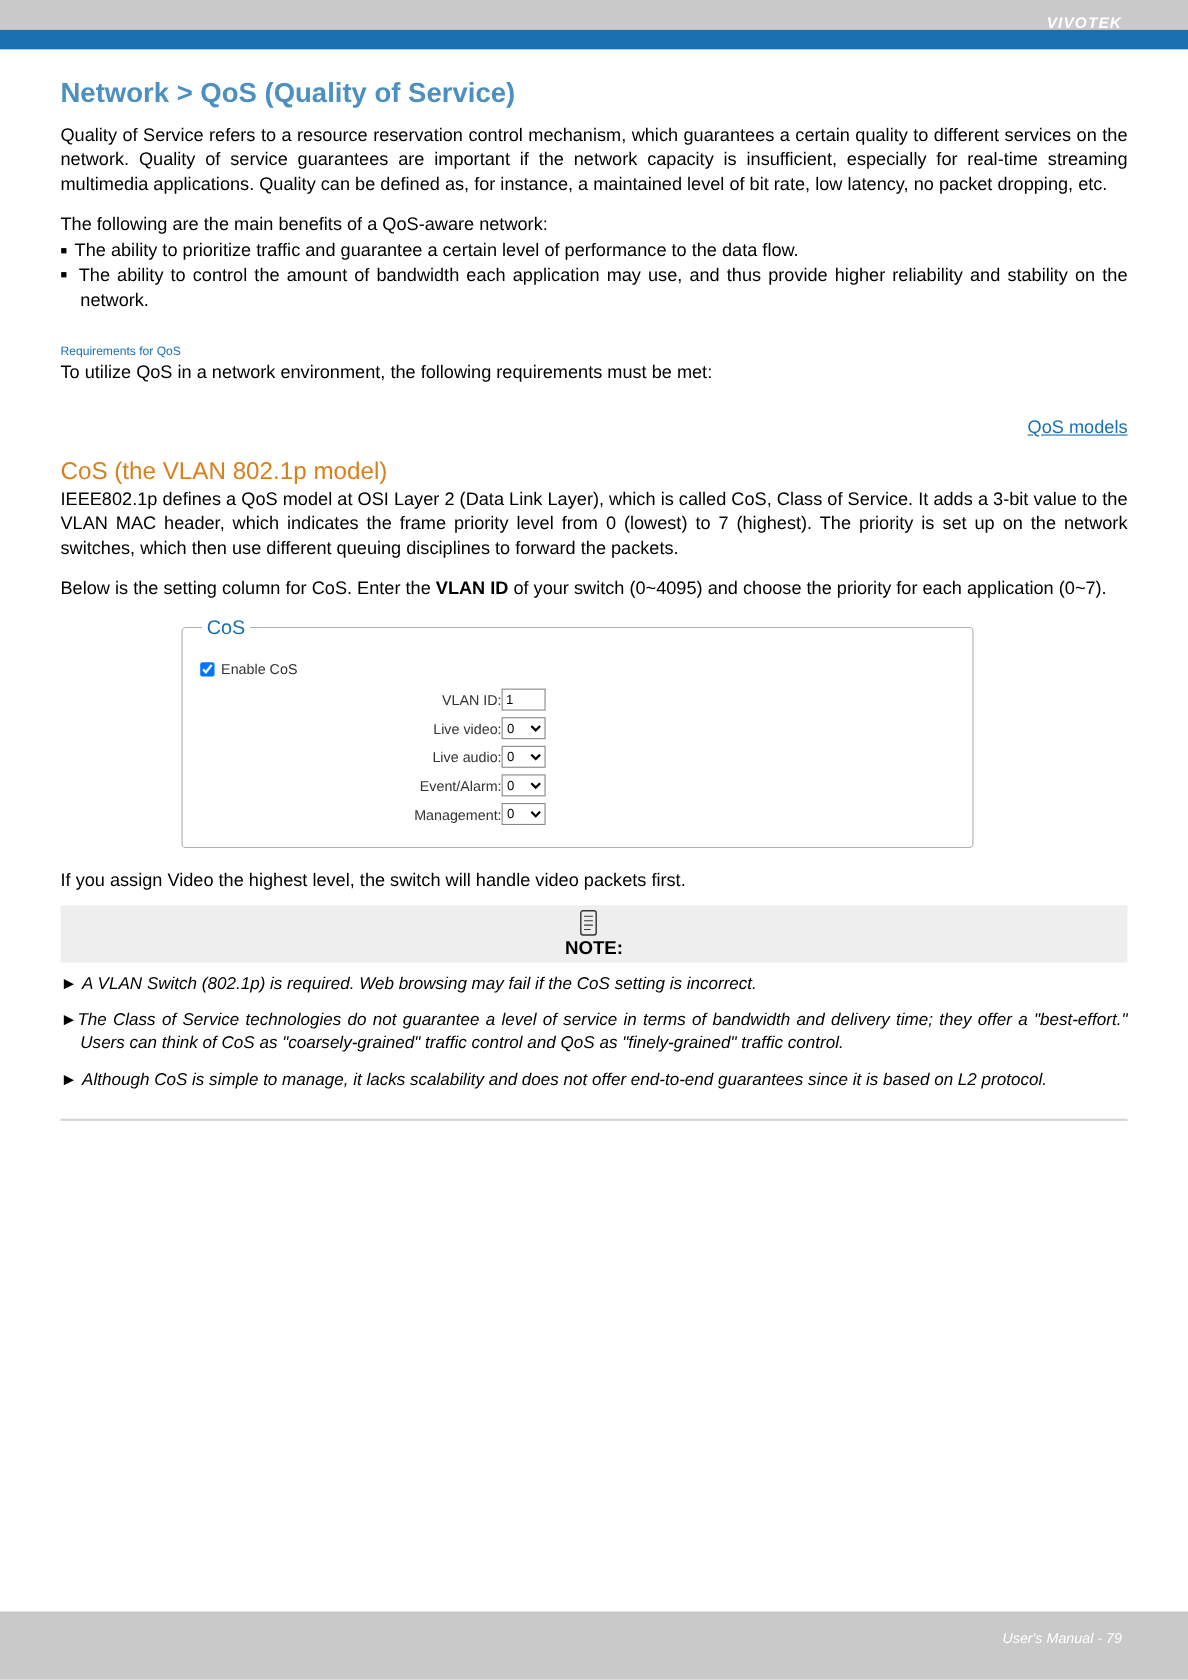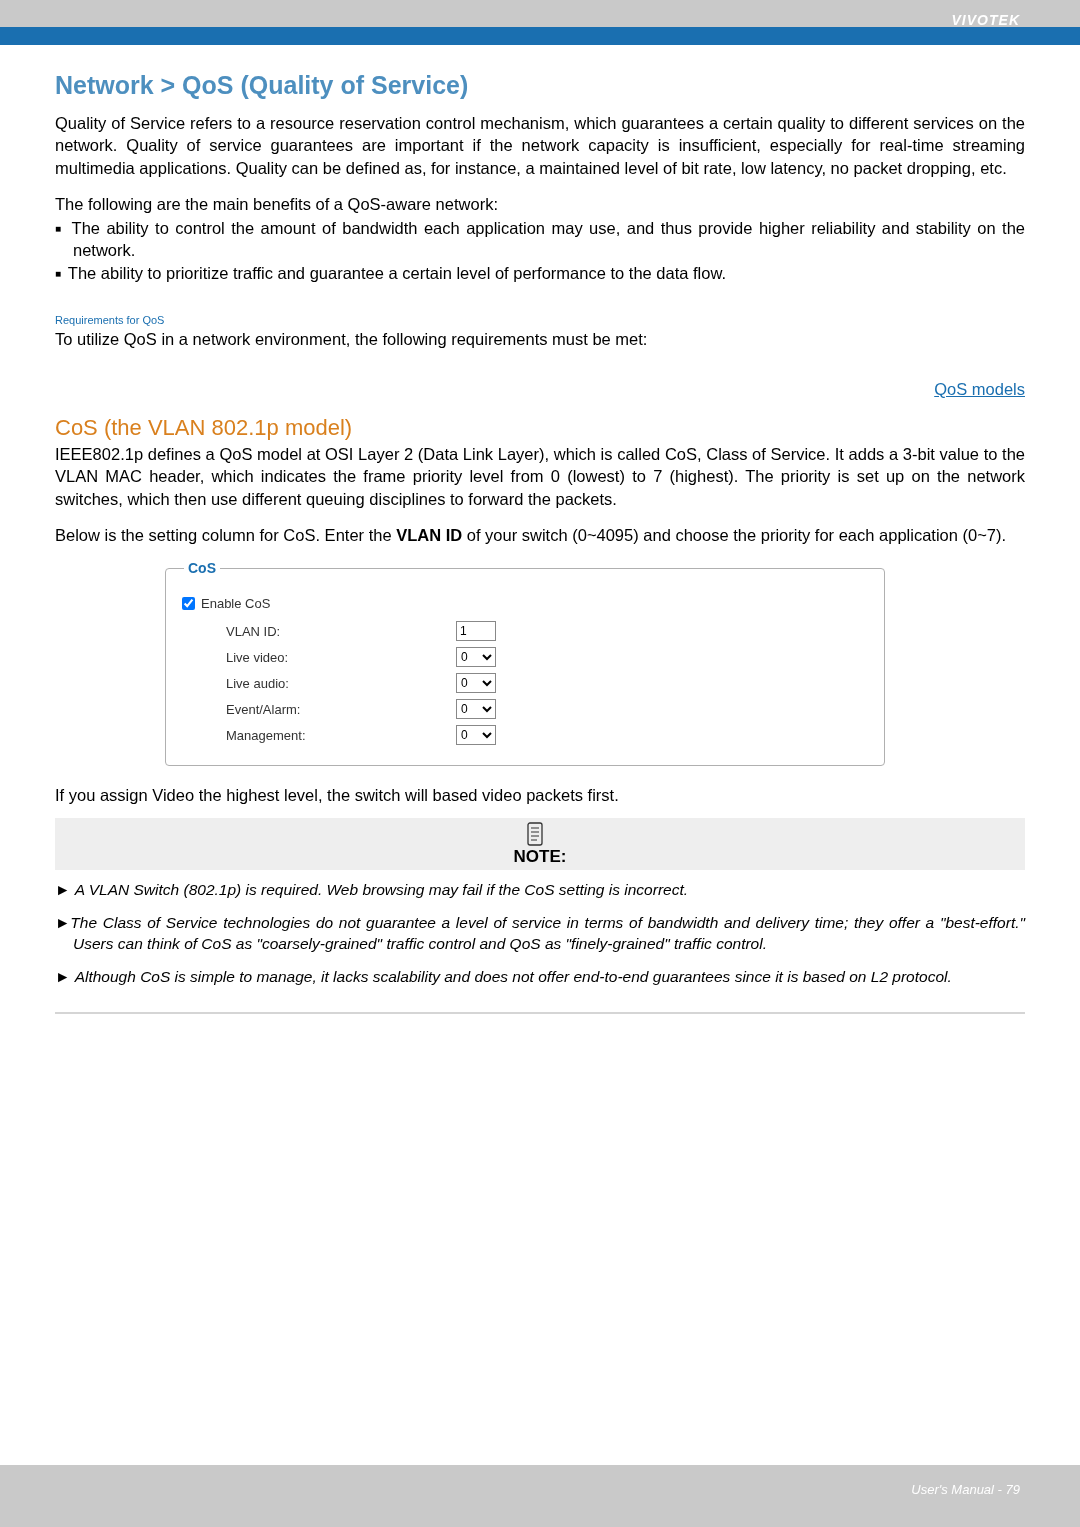--- a/index.html
+++ b/index.html
@@ -100,22 +100,22 @@
     margin: 6px 0 18px 110px;
     width: 720px;
   }
   fieldset.cos-fieldset {
     border: 1px solid #b0b0b0;
     border-radius: 4px;
     padding: 14px 18px 14px 18px;
   }
   fieldset.cos-fieldset legend {
     color: #1a6fb0;
-    font-weight: bold;
-    font-size: 14px;
+    font-weight: normal;
+    font-size: 18px;
     padding: 0 4px;
   }
   .cos-row {
     display: flex;
     align-items: center;
     margin: 6px 0;
   }
   .cos-row.enable {
     margin-left: -2px;
     margin-bottom: 10px;
@@ -125,20 +125,21 @@
     color: #333;
     margin-left: 6px;
   }
   .cos-row.field {
     margin-left: 42px;
   }
   .cos-label {
     width: 230px;
     font-size: 13px;
     color: #333;
+    text-align: right;
   }
   .cos-input {
     width: 40px;
     height: 20px;
     font-size: 12px;
     padding: 1px 3px;
     border: 1px solid #888;
   }
   .cos-select {
     width: 40px;
@@ -202,22 +203,22 @@
 <div class="blue-band"></div>
 
 <div class="page">
 
   <h1 class="title">Network &gt; QoS (Quality of Service)</h1>
 
   <p class="body">Quality of Service refers to a resource reservation control mechanism, which guarantees a certain quality to different services on the network. Quality of service guarantees are important if the network capacity is insufficient, especially for real-time streaming multimedia applications. Quality can be defined as, for instance, a maintained level of bit rate, low latency, no packet dropping, etc.</p>
 
   <p class="lead">The following are the main benefits of a QoS-aware network:</p>
   <ul class="bullets">
+    <li>The ability to prioritize traffic and guarantee a certain level of performance to the data flow.</li>
     <li>The ability to control the amount of bandwidth each application may use, and thus provide higher reliability and stability on the network.</li>
-    <li>The ability to prioritize traffic and guarantee a certain level of performance to the data flow.</li>
   </ul>
 
   <h3 class="req">Requirements for QoS</h3>
   <p class="lead">To utilize QoS in a network environment, the following requirements must be met:</p>
 
   <h3 class="models">QoS models</h3>
 
   <h3 class="cos">CoS (the VLAN 802.1p model)</h3>
   <p class="body">IEEE802.1p defines a QoS model at OSI Layer 2 (Data Link Layer), which is called CoS, Class of Service. It adds a 3-bit value to the VLAN MAC header, which indicates the frame priority level from 0 (lowest) to 7 (highest). The priority is set up on the network switches, which then use different queuing disciplines to forward the packets.</p>
 
@@ -262,21 +263,21 @@
 
       <div class="cos-row field">
         <div class="cos-label">Management:</div>
         <select class="cos-select">
           <option>0</option>
         </select>
       </div>
     </fieldset>
   </div>
 
-  <p class="lead">If you assign Video the highest level, the switch will based video packets first.</p>
+  <p class="lead">If you assign Video the highest level, the switch will handle video packets first.</p>
 
   <div class="note-band">
     <svg class="note-icon" viewBox="0 0 20 26">
       <rect x="3" y="2" width="14" height="22" rx="2" fill="none" stroke="#333" stroke-width="1.3"></rect>
       <line x1="6" y1="7" x2="14" y2="7" stroke="#333" stroke-width="1"></line>
       <line x1="6" y1="11" x2="14" y2="11" stroke="#333" stroke-width="1"></line>
       <line x1="6" y1="15" x2="14" y2="15" stroke="#333" stroke-width="1"></line>
       <line x1="6" y1="19" x2="12" y2="19" stroke="#333" stroke-width="1"></line>
     </svg>
     <span class="note-label">NOTE:</span>

